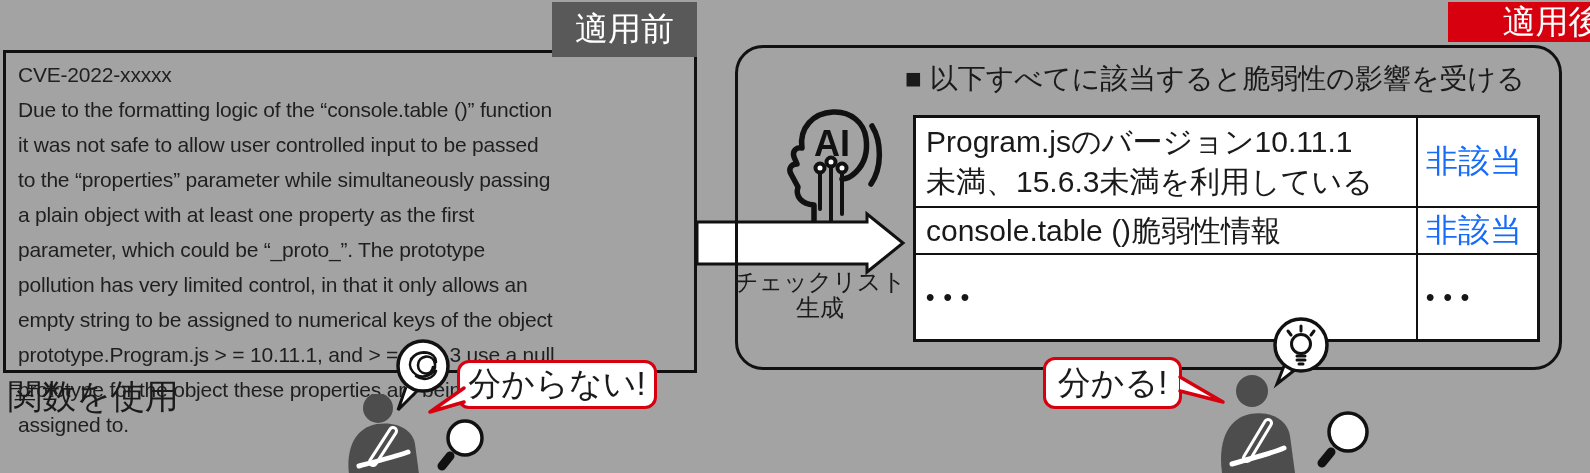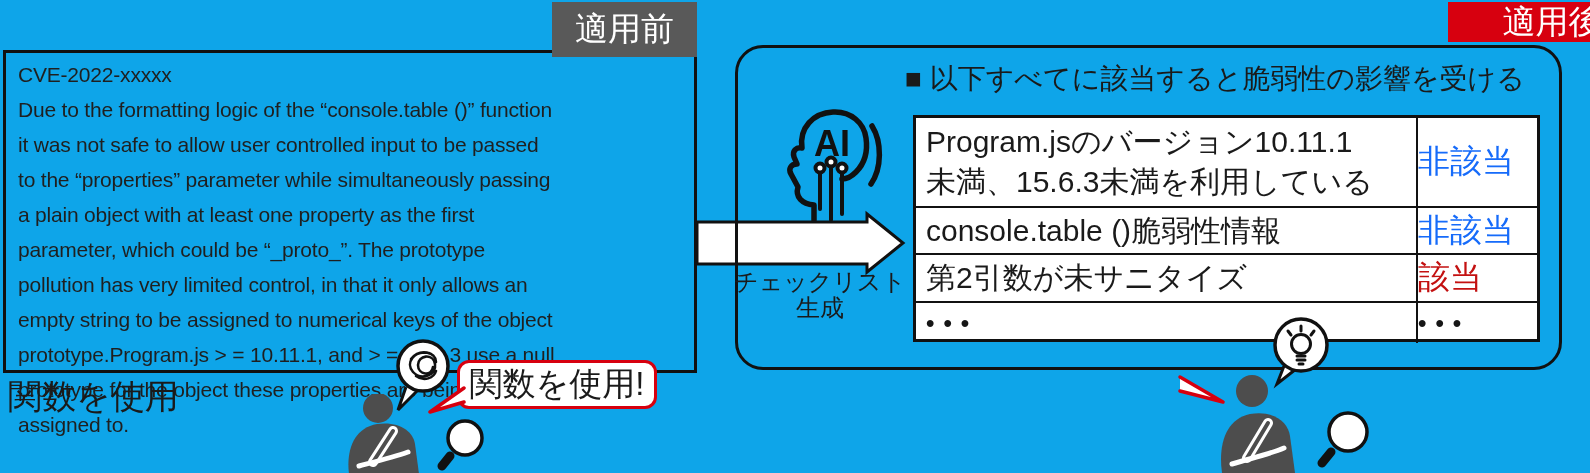--- a/index.html
+++ b/index.html
@@ -1,17 +1,17 @@
 <!DOCTYPE html>
 <html style="--tag-before-bg: #595959; --tag-after-bg: #d7000f; --bubble-red: #d7000f; --status-blue: #166bfa; --status-red: #c31111; --person-gray: #4d4d4d; --ink: #1a1a1a;"><head>
 <meta charset="utf-8">
 <style>
   html,body{margin:0;padding:0;background:#fff;}
   #canvas{
-    position:relative;width:1590px;height:473px;background:#0ea5e9;overflow:hidden;
+    position:relative;width:1590px;height:473px;background:#a3a3a3;overflow:hidden;
     font-family:"Liberation Sans","DejaVu Sans",sans-serif;color:#1a1a1a;
   }
   .abs{position:absolute;}
 
   
   .tag-before{
     left:552px;top:2px;width:145px;height:55px;background:var(--tag-before-bg,#595959);
     color:#fff;font-size:33px;display:flex;align-items:center;justify-content:center;z-index:5;
   }
   .before-box{
@@ -49,21 +49,21 @@
   }
   .cl-row{display:flex;border-top:2px solid #111;flex:none;}
   .cl-row:first-child{border-top:none;}
   .h1{height:88px;} .h2{height:45px;} .h3{height:46px;} .h4{flex:1;}
   .cell-item{
     flex:1;padding-left:10px;display:flex;align-items:center;
     font-size:30px;line-height:40px;white-space:pre-line;
   }
   .cell-status{
     width:121px;border-left:2px solid #111;display:flex;align-items:center;
-    padding-left:0;font-size:32px;box-sizing:border-box;
+    padding-left:8px;font-size:32px;box-sizing:border-box;
   }
   .status-blue{color:var(--status-blue,#166bfa);}
   .status-red{color:var(--status-red,#c31111);}
   .dots{font-size:24px;letter-spacing:9px;font-weight:bold;color:#161616;}
 
   
   .speech-bubble{
     background:#fff;border:3.5px solid var(--bubble-red,#d7000f);border-radius:12px;
     display:flex;align-items:center;justify-content:center;font-size:33px;z-index:6;box-sizing:border-box;
   }
@@ -128,24 +128,20 @@
   <div class="abs checklist-table">
     <div class="cl-row h1">
       <div class="cell-item">Program.jsのバージョン10.11.1
 未満、15.6.3未満を利用している</div>
       <div class="cell-status status-blue">非該当</div>
     </div>
     <div class="cl-row h2">
       <div class="cell-item">console.table ()脆弱性情報</div>
       <div class="cell-status status-blue">非該当</div>
     </div>
-    <div class="cl-row h3">
-      <div class="cell-item">第2引数が未サニタイズ</div>
-      <div class="cell-status status-red">該当</div>
-    </div>
     <div class="cl-row h4">
       <div class="cell-item dots">•••</div>
       <div class="cell-status dots">•••</div>
     </div>
   </div>
 
   <svg class="abs icon6" style="left:392px;top:338px;" width="62" height="78" viewBox="0 0 62 78">
     <path d="M14,49 L6,72 L26,52" class="white-bubble" stroke-width="3"></path>
     <circle cx="31" cy="28" r="25" class="white-bubble" stroke-width="3.5"></circle>
     <path class="ink-stroke" stroke-width="2.6" d="M 37,15 C 22,12 13,25 21,34 C 29,43 45,37 43,26 C 41,15 26,17 26,27 C 26,37 40,39 41,29 M 19,21 C 28,10 44,14 44,24 M 24,38 C 32,44 42,40 44,33"></path>
@@ -160,21 +156,21 @@
   </svg>
 
   <svg class="abs icon6" style="left:432px;top:416px;" width="56" height="57" viewBox="0 0 56 57">
     <circle cx="33" cy="22" r="17" fill="#fff" stroke="#111" stroke-width="3.5"></circle>
     <line x1="18" y1="40" x2="10" y2="50" stroke="#111" stroke-width="9" stroke-linecap="round"></line>
   </svg>
 
   <svg class="abs tail" style="left:426px;top:386px;" width="42" height="34" viewBox="0 0 42 34">
     <path class="red-tail" d="M38,2 L4,26 L38,16"></path>
   </svg>
-  <div class="abs speech-bubble" id="bubble-before">関数を使用!</div>
+  <div class="abs speech-bubble" id="bubble-before">分からない!</div>
 
   <svg class="abs icon6" style="left:1270px;top:316px;" width="64" height="74" viewBox="0 0 64 74">
     <path d="M14,50 L7,68 L26,53" class="white-bubble" stroke-width="3"></path>
     <circle cx="31" cy="29" r="26" class="white-bubble" stroke-width="3.5"></circle>
     <g class="ink-stroke" stroke-width="3">
       <circle cx="31" cy="28" r="9.5" fill="#fff"></circle>
       <line x1="31" y1="10" x2="31" y2="15"></line>
       <line x1="18" y1="15" x2="21" y2="19"></line>
       <line x1="44" y1="15" x2="41" y2="19"></line>
       <line x1="27" y1="40" x2="35" y2="40"></line>
@@ -192,14 +188,15 @@
   </svg>
 
   <svg class="abs icon6" style="left:1312px;top:408px;" width="58" height="64" viewBox="0 0 58 64">
     <circle cx="36" cy="24" r="19" fill="#fff" stroke="#111" stroke-width="3.5"></circle>
     <line x1="19" y1="44" x2="10" y2="55" stroke="#111" stroke-width="9" stroke-linecap="round"></line>
   </svg>
 
   <svg class="abs tail" style="left:1177px;top:373px;" width="50" height="34" viewBox="0 0 50 34">
     <path class="red-tail" d="M3,4 L46,29 L3,18"></path>
   </svg>
+  <div class="abs speech-bubble" id="bubble-after">分かる!</div>
 
 </div>
 
 </body></html>

